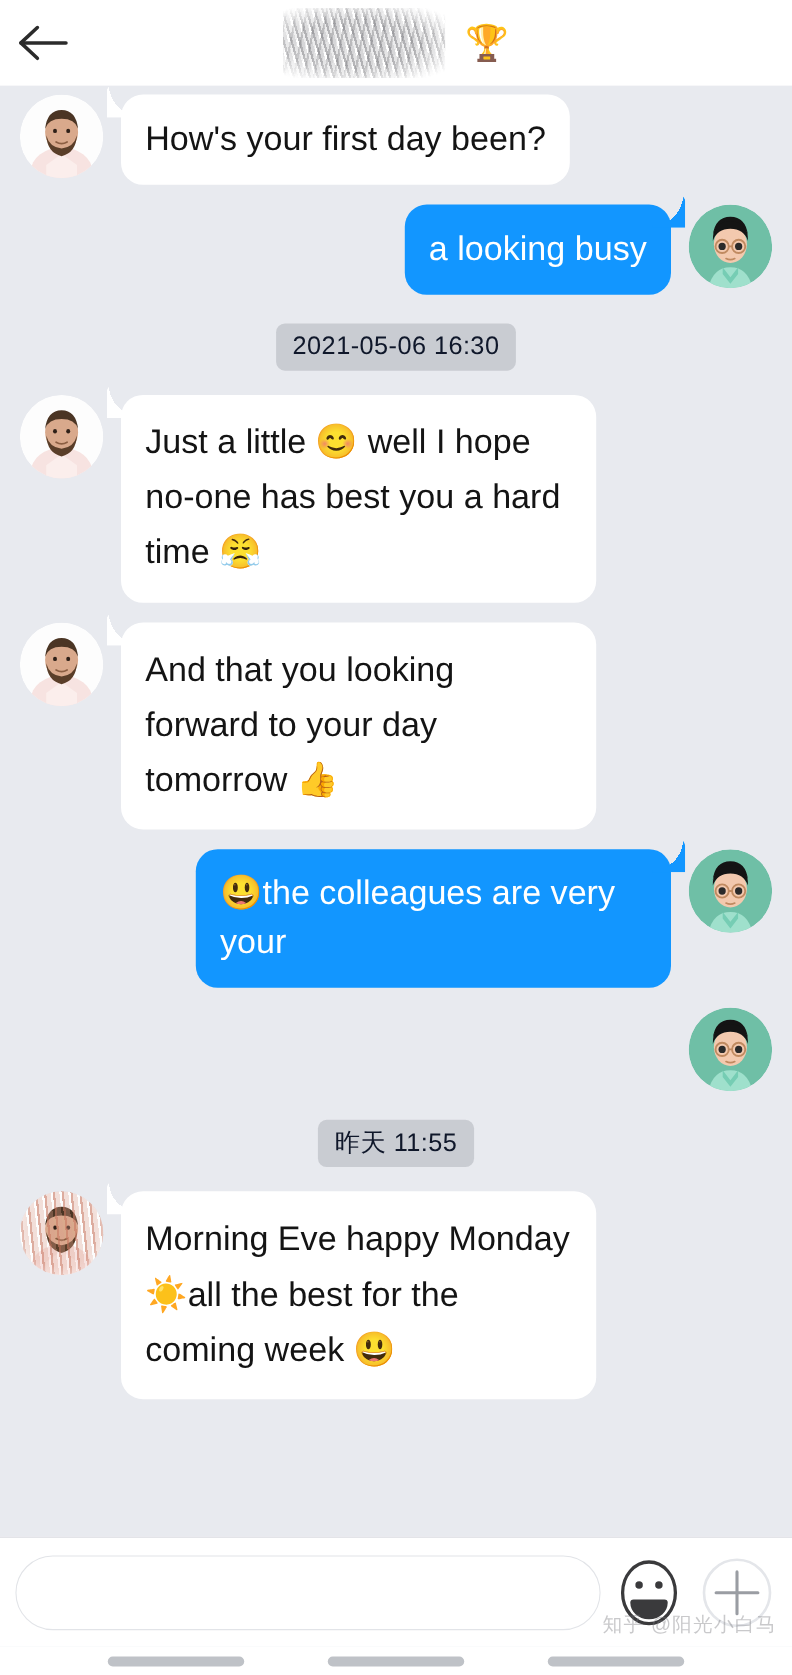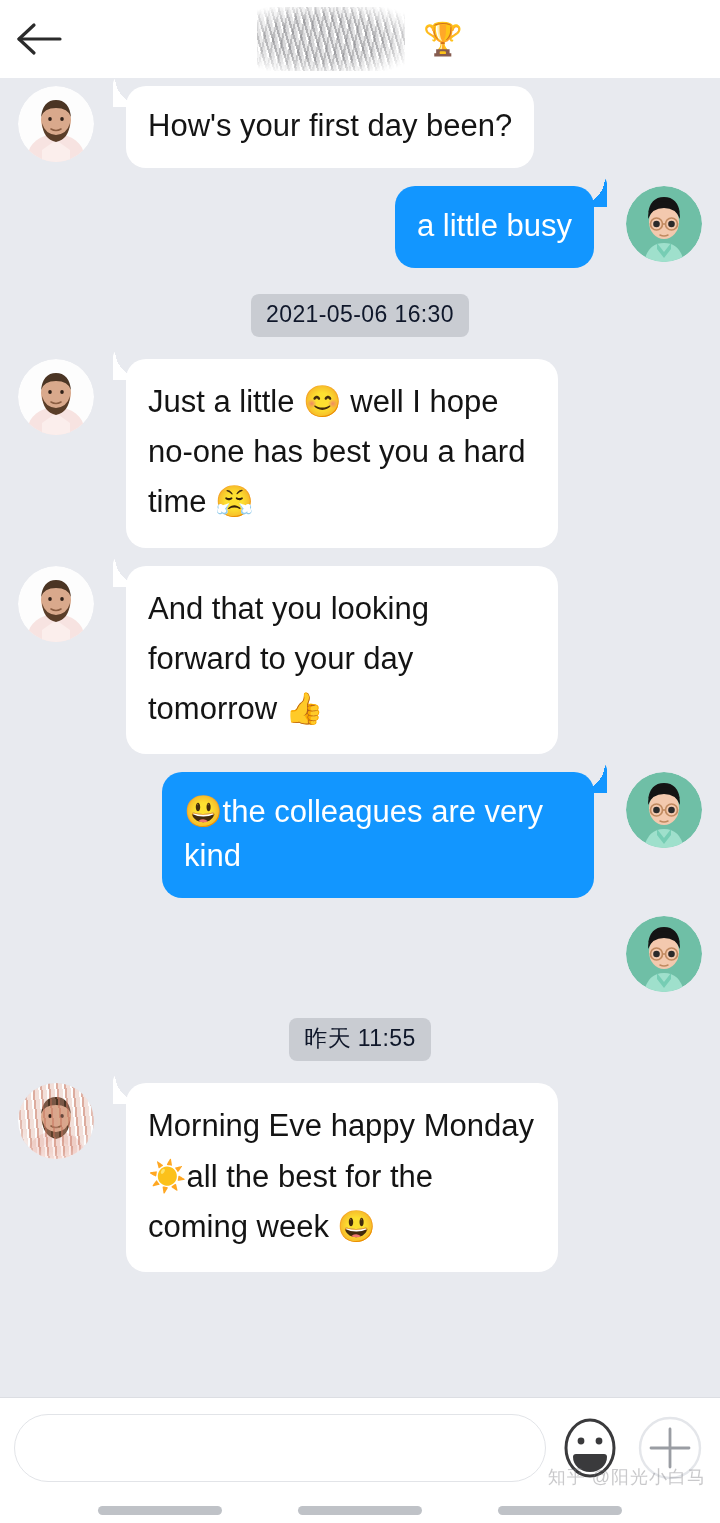--- a/index.html
+++ b/index.html
@@ -111,21 +111,20 @@
     padding: 9px 15px 11px 15px;
     border-radius: 8px;
     letter-spacing: 0.4px;
   }
 
   .row {
     display: flex;
     align-items: flex-start;
     padding: 0 18px;
     margin-bottom: 18px;
-    gap: 16px;
   }
   .row.incoming { justify-content: flex-start; }
   .row.outgoing { justify-content: flex-end; }
 
   
   .avatar {
     width: 76px;
     height: 76px;
     border-radius: 50%;
     flex: none;
@@ -294,21 +293,21 @@
     <path d="M23 31 q2 -17 15 -17 q13 0 15 17 q-3 -9 -15 -9 q-12 0 -15 9 z" fill="#4B3524"></path>
     <path d="M24 37 q1 16 14 19 q13 -3 14 -19 q-3 11 -14 12 q-11 -1 -14 -12 z" fill="#5A3E29"></path>
     <ellipse cx="32" cy="33" rx="1.8" ry="2" fill="#2F2018"></ellipse>
     <ellipse cx="44" cy="33" rx="1.8" ry="2" fill="#2F2018"></ellipse>
     <path d="M33 43 q5 3 10 0" stroke="#8B5E42" stroke-width="1.6" fill="none" stroke-linecap="round"></path>
   </svg>
         </div>
         <div class="bubble in">How's your first day been?</div>
       </div>
       <div class="row outgoing">
-        <div class="bubble out">a little busy</div>
+        <div class="bubble out">a looking busy</div>
         <div class="avatar">
           <svg viewBox="0 0 76 76">
     <circle cx="38" cy="38" r="38" fill="#6FBFA6"></circle>
     <path d="M18 76 q4 -19 20 -19 q16 0 20 19 z" fill="#9FE0CC"></path>
     <path d="M31 57 L38 66 L45 57 L45 63 L38 72 L31 63 Z" fill="#76CDB4"></path>
     <ellipse cx="38" cy="36" rx="15" ry="17" fill="#F3C9AE"></ellipse>
     <path d="M22 33 q0 -19 16 -19 q16 0 16 19 q-4 -11 -16 -11 q-12 0 -16 11 z" fill="#141414"></path>
     <path d="M22 28 q4 -13 16 -13 q12 0 16 13 q-2 -17 -16 -17 q-14 0 -16 17 z" fill="#141414"></path>
     <circle cx="30.5" cy="38" r="6" fill="none" stroke="#C08A60" stroke-width="1.7"></circle>
     <circle cx="45.5" cy="38" r="6" fill="none" stroke="#C08A60" stroke-width="1.7"></circle>
@@ -348,21 +347,21 @@
     <path d="M23 31 q2 -17 15 -17 q13 0 15 17 q-3 -9 -15 -9 q-12 0 -15 9 z" fill="#4B3524"></path>
     <path d="M24 37 q1 16 14 19 q13 -3 14 -19 q-3 11 -14 12 q-11 -1 -14 -12 z" fill="#5A3E29"></path>
     <ellipse cx="32" cy="33" rx="1.8" ry="2" fill="#2F2018"></ellipse>
     <ellipse cx="44" cy="33" rx="1.8" ry="2" fill="#2F2018"></ellipse>
     <path d="M33 43 q5 3 10 0" stroke="#8B5E42" stroke-width="1.6" fill="none" stroke-linecap="round"></path>
   </svg>
         </div>
         <div class="bubble in loose">And that you looking forward to your day tomorrow 👍</div>
       </div>
       <div class="row outgoing">
-        <div class="bubble out">😃the colleagues are very kind</div>
+        <div class="bubble out">😃the colleagues are very your</div>
         <div class="avatar">
           <svg viewBox="0 0 76 76">
     <circle cx="38" cy="38" r="38" fill="#6FBFA6"></circle>
     <path d="M18 76 q4 -19 20 -19 q16 0 20 19 z" fill="#9FE0CC"></path>
     <path d="M31 57 L38 66 L45 57 L45 63 L38 72 L31 63 Z" fill="#76CDB4"></path>
     <ellipse cx="38" cy="36" rx="15" ry="17" fill="#F3C9AE"></ellipse>
     <path d="M22 33 q0 -19 16 -19 q16 0 16 19 q-4 -11 -16 -11 q-12 0 -16 11 z" fill="#141414"></path>
     <path d="M22 28 q4 -13 16 -13 q12 0 16 13 q-2 -17 -16 -17 q-14 0 -16 17 z" fill="#141414"></path>
     <circle cx="30.5" cy="38" r="6" fill="none" stroke="#C08A60" stroke-width="1.7"></circle>
     <circle cx="45.5" cy="38" r="6" fill="none" stroke="#C08A60" stroke-width="1.7"></circle>

